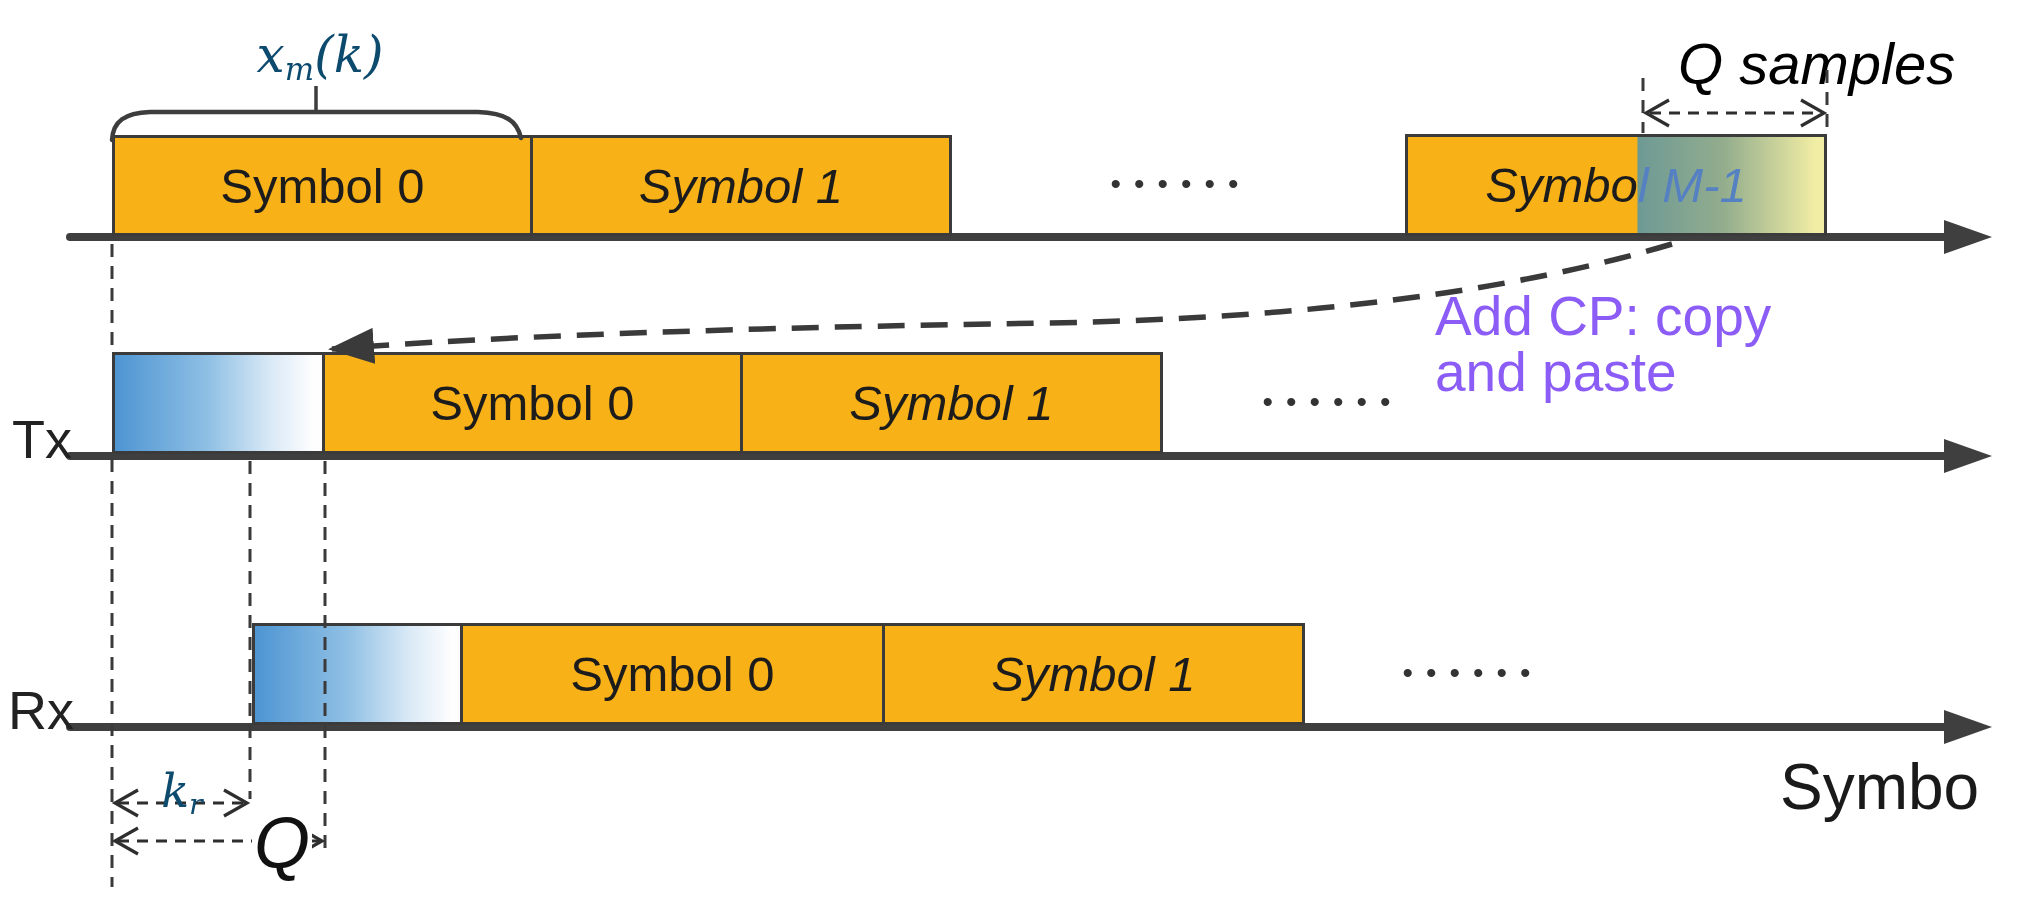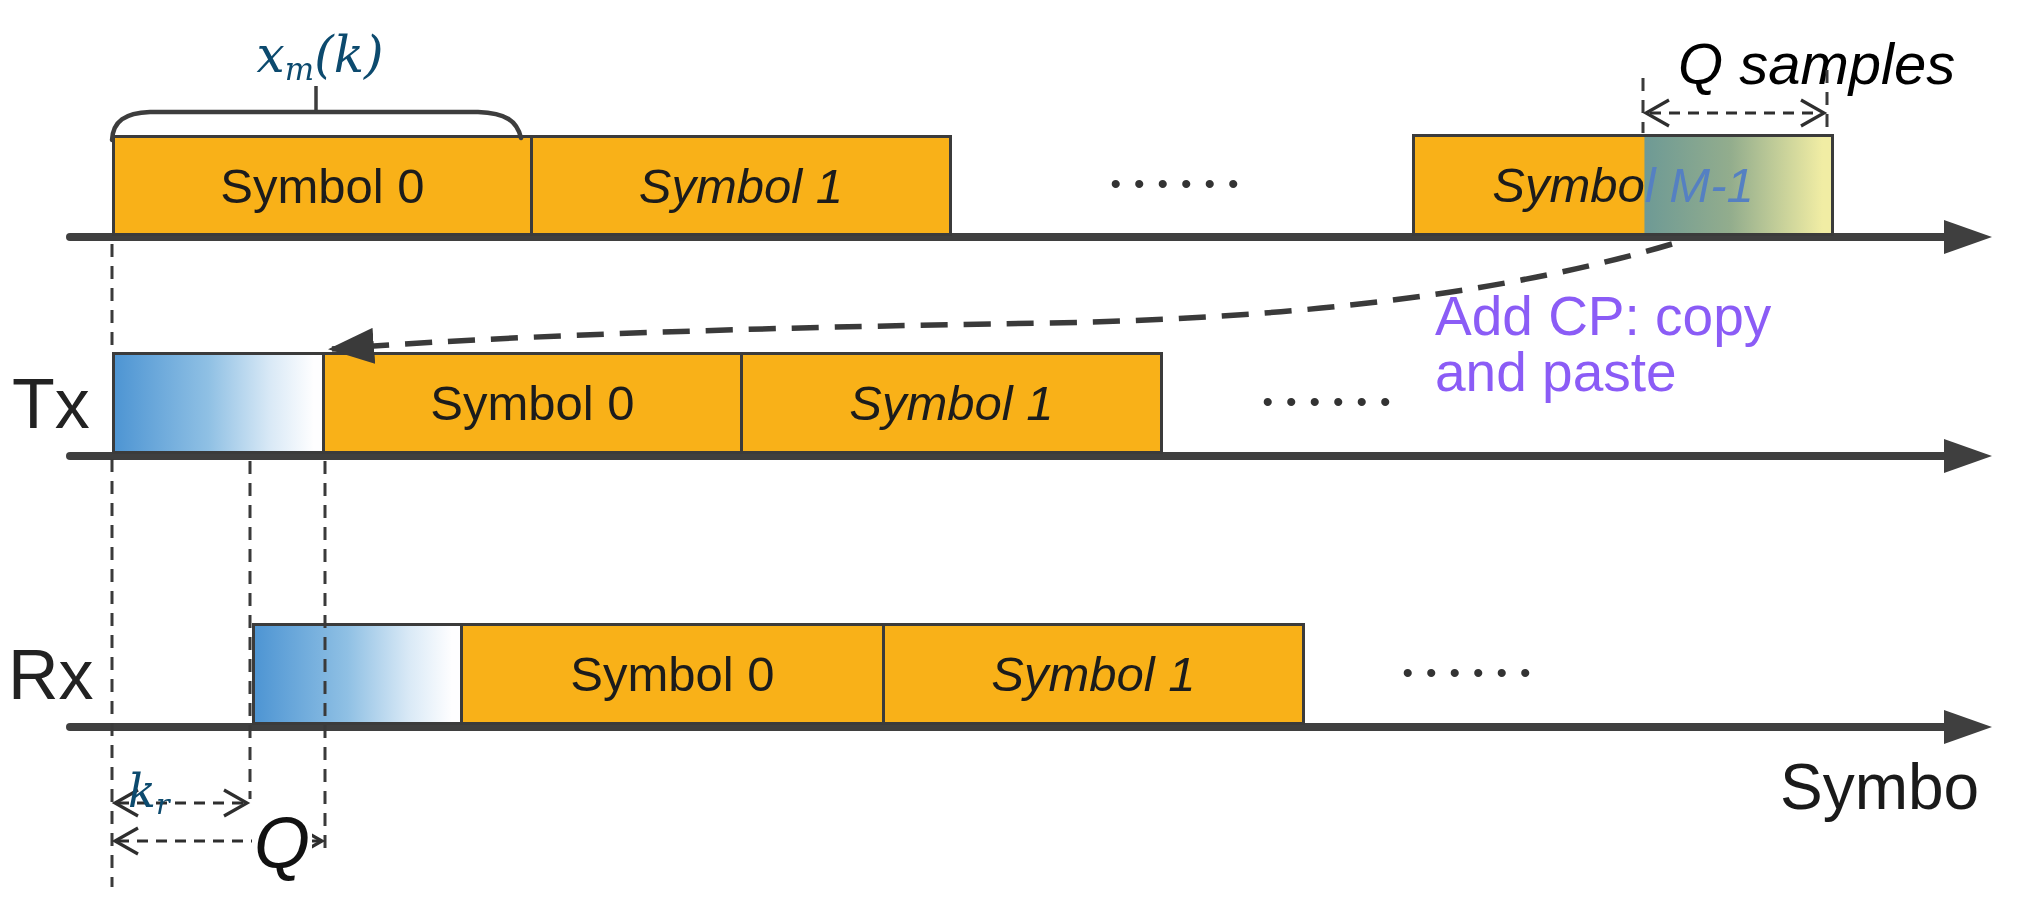--- a/index.html
+++ b/index.html
@@ -10,28 +10,28 @@
   .axis{position:absolute;left:66px;width:1882px;height:8px;background:#3f3f3f;border-radius:4px;}
   .axis-arrow{position:absolute;left:1944px;width:0;height:0;
               border-top:17px solid transparent;border-bottom:17px solid transparent;
               border-left:48px solid #3f3f3f;}
   
   .block{position:absolute;box-sizing:border-box;border:3px solid #3b3b3b;
          display:flex;align-items:center;justify-content:center;
          font-size:49px;letter-spacing:0px;}
   .orange{background:#f9b118;}
   .cp{background:linear-gradient(90deg,#4e95d3 0%,#8fc0e4 45%,#d9e9f6 75%,#fefeff 96%);}
-  .m1{background:linear-gradient(90deg,#f9b118 0%,#f9b118 55%,#6e9a95 55.3%,#93ad8d 76%,#f1eda4 98%);margin-left:7px;}
+  .m1{background:linear-gradient(90deg,#f9b118 0%,#f9b118 55%,#6e9a95 55.3%,#93ad8d 76%,#f1eda4 98%);}
   .it{font-style:italic;}
   .m1 .blue{color:#5580c2;}
   
   .dots{position:absolute;display:flex;align-items:center;justify-content:center;
         font-size:30px;letter-spacing:13px;color:#333;text-indent:13px;}
   
-  .side-label{position:absolute;font-size:70px;color:#222;}
+  .side-label{position:absolute;font-size:54px;color:#222;margin-top:44px;}
   .math{font-family:"DejaVu Serif",serif;font-style:italic;color:#0c4a6e;}
   .sub{font-size:0.62em;vertical-align:-0.25em;}
   svg{position:absolute;left:0;top:0;z-index:6;pointer-events:none;}
   .blocks-layer{position:absolute;left:0;top:0;z-index:2;}
   .q-label{background:#fff;padding:0 2px;}
 </style>
 </head>
 <body>
 
 <div id="canvas">
@@ -92,21 +92,21 @@
   <div class="abs" style="left:1435px;top:288px;width:410px;text-align:left;font-size:55px;line-height:56px;color:#8b5cf6;z-index:3;">
     <div>Add CP: copy</div>
     <div>and paste</div>
   </div>
 
   <div class="side-label" style="left:12px;top:364px;">Tx</div>
   <div class="side-label" style="left:8px;top:635px;text-align:center;">Rx</div>
 
   <div class="abs" style="left:1780px;top:750px;font-size:64px;color:#1a1a1a;">Symbo</div>
 
-  <div class="abs math" style="left:128px;top:764px;width:108px;text-align:left;font-size:46px;z-index:7;">
+  <div class="abs math" style="left:128px;top:764px;width:108px;text-align:center;font-size:46px;z-index:7;">
     <span>k</span><span class="sub">r</span>
   </div>
 
   <div class="abs it q-label" style="left:252px;top:802px;font-size:72px;color:#111;z-index:7;">Q</div>
 
   <svg width="2034" height="910" viewBox="0 0 2034 910">
     <defs>
       <marker id="arrowhead" markerUnits="userSpaceOnUse" markerWidth="46" markerHeight="36" refX="42" refY="18" orient="auto">
         <path d="M0,0 L46,18 L0,36 Z" fill="#3a3a3a"></path>
       </marker>

